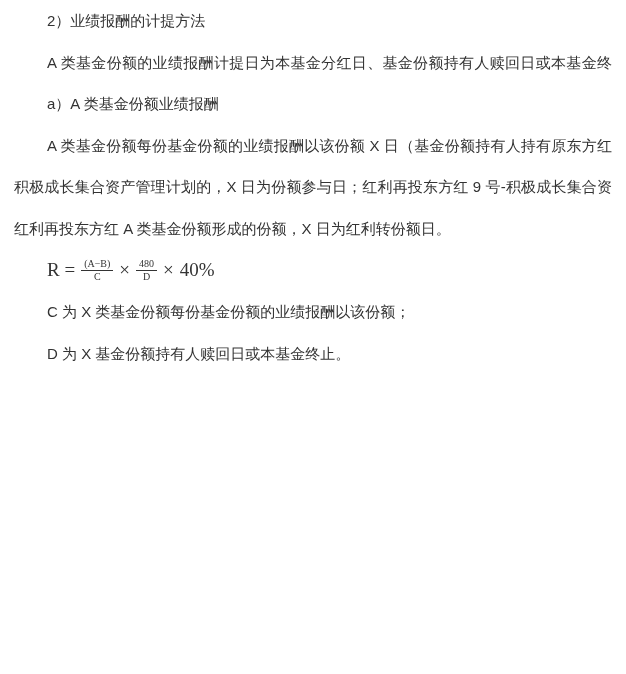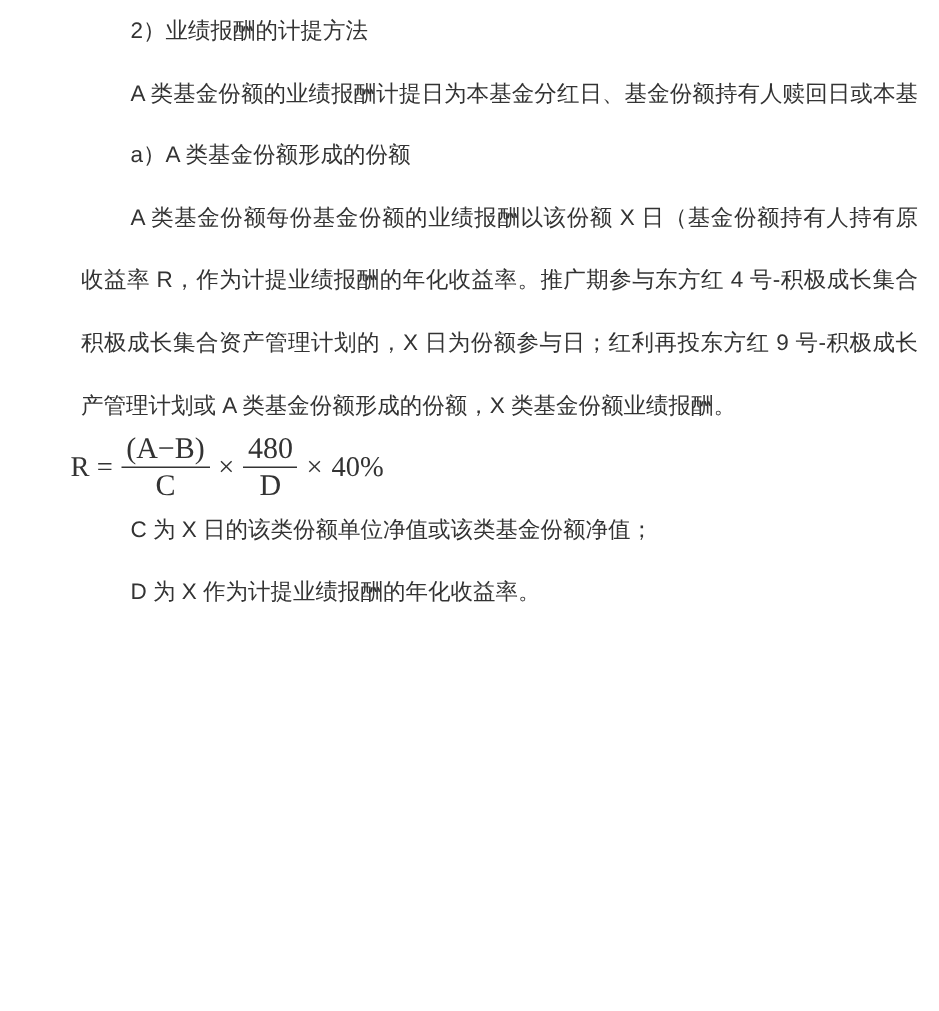--- a/index.html
+++ b/index.html
@@ -17,21 +17,20 @@
     padding: 0 14px 0 14px;
     font-family: "Liberation Sans", "DejaVu Sans", sans-serif;
     font-size: 15px;
     color: #333333;
   }
   .line {
     height: 41.6px;
     line-height: 41.6px;
     white-space: nowrap;
     overflow: hidden;
-    margin-left: 40px;
   }
   .indent { padding-left: 33px; }
   .just {
     text-align: justify;
     text-align-last: justify;
     text-justify: inter-character;
     white-space: normal;
   }
   .formula-line {
     height: 41.6px;
@@ -42,60 +41,59 @@
     font-size: 19px;
     color: #333333;
     overflow: visible;
   }
   .formula-line .op { margin: 0 6px; }
   .formula-line .lhs { margin-right: 6px; }
   .frac {
     display: inline-flex;
     flex-direction: column;
     align-items: center;
-    font-size: 20px;
+    font-size: 10px;
     line-height: 1.2;
     vertical-align: middle;
   }
   .frac .num { padding: 0 3px; }
   .frac .den {
     border-top: 1.4px solid #333333;
     align-self: stretch;
     text-align: center;
     padding: 0 3px;
   }
 </style>
 </head>
 <body>
 
 <div class="doc">
 
   <div class="line indent">2）业绩报酬的计提方法</div>
 
   <div class="line indent just">A 类基金份额的业绩报酬计提日为本基金分红日、基金份额持有人赎回日或本基金终止</div>
 
-  <div class="line indent">a）A 类基金份额形成的份额</div>
+  <div class="line indent">a）A 类基金份额业绩报酬</div>
 
   <div class="line indent just">A 类基金份额每份基金份额的业绩报酬以该份额 X 日（基金份额持有人持有原东方红 4</div>
-  <div class="line just">收益率 R，作为计提业绩报酬的年化收益率。推广期参与东方红 4 号-积极成长集合资产管</div>
   <div class="line just">积极成长集合资产管理计划的，X 日为份额参与日；红利再投东方红 9 号-积极成长集合资</div>
-  <div class="line">产管理计划或 A 类基金份额形成的份额，X 类基金份额业绩报酬。</div>
+  <div class="line">红利再投东方红 A 类基金份额形成的份额，X 日为红利转份额日。</div>
 
 
   <div class="formula-line">
     <span class="lhs">R =</span>
     <span class="frac">
       <span class="num">(A−B)</span>
       <span class="den">C</span>
     </span>
     <span class="op">×</span>
     <span class="frac">
       <span class="num">480</span>
       <span class="den">D</span>
     </span>
     <span class="op">×</span>
     <span>40%</span>
   </div>
 
-  <div class="line indent">C 为 X 日的该类份额单位净值或该类基金份额净值；</div>
-  <div class="line indent">D 为 X 作为计提业绩报酬的年化收益率。</div>
+  <div class="line indent">C 为 X 类基金份额每份基金份额的业绩报酬以该份额；</div>
+  <div class="line indent">D 为 X 基金份额持有人赎回日或本基金终止。</div>
 
 </div>
 
 </body></html>

